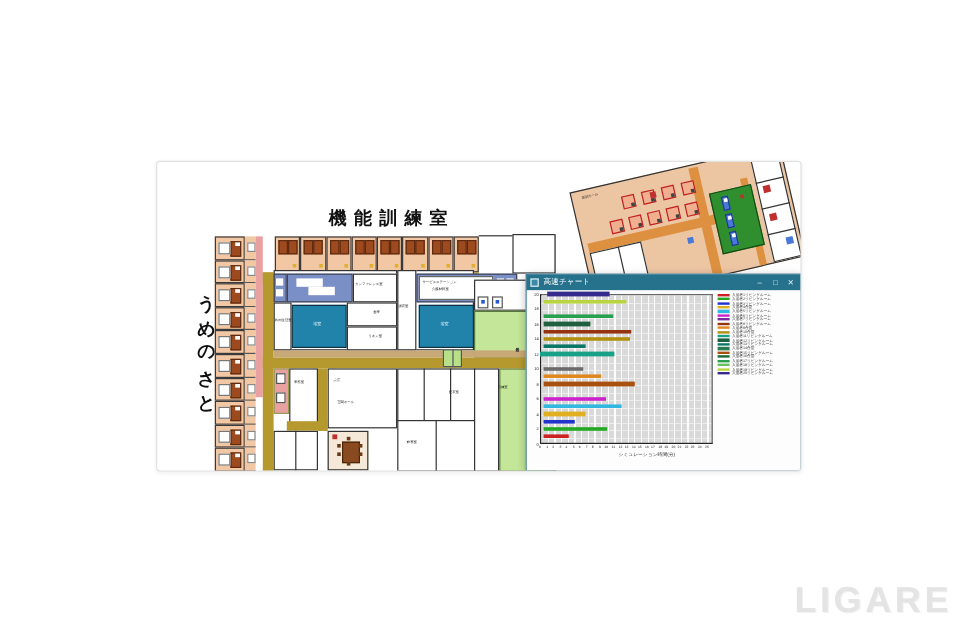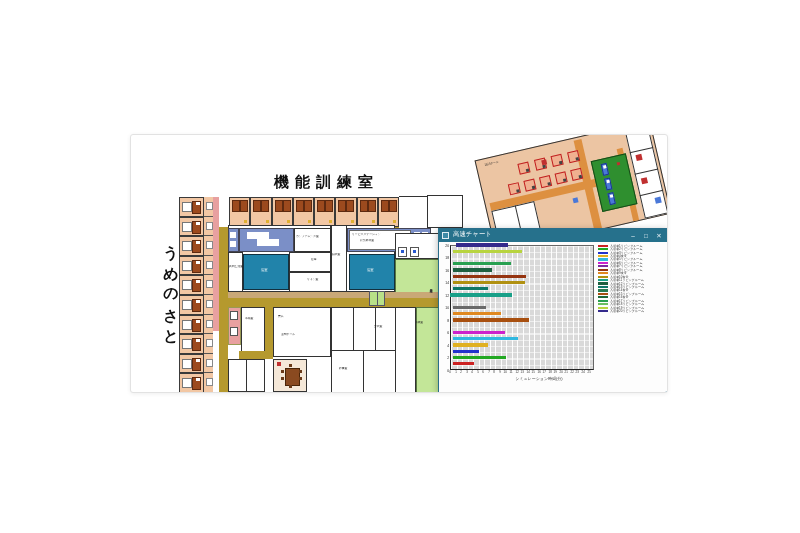--- a/index.html
+++ b/index.html
@@ -472,13 +472,14 @@
             <div class="lrow">
               <div class="ldash" style="background: rgb(52, 42, 140);"></div>
               <span class="ltext">入居者20リビングルーム</span>
             </div>
           </div>
       </div>
     </div>
 
   </div>
 
+  <div id="watermark">LIGARE</div>
 </div>
 
 </body></html>

